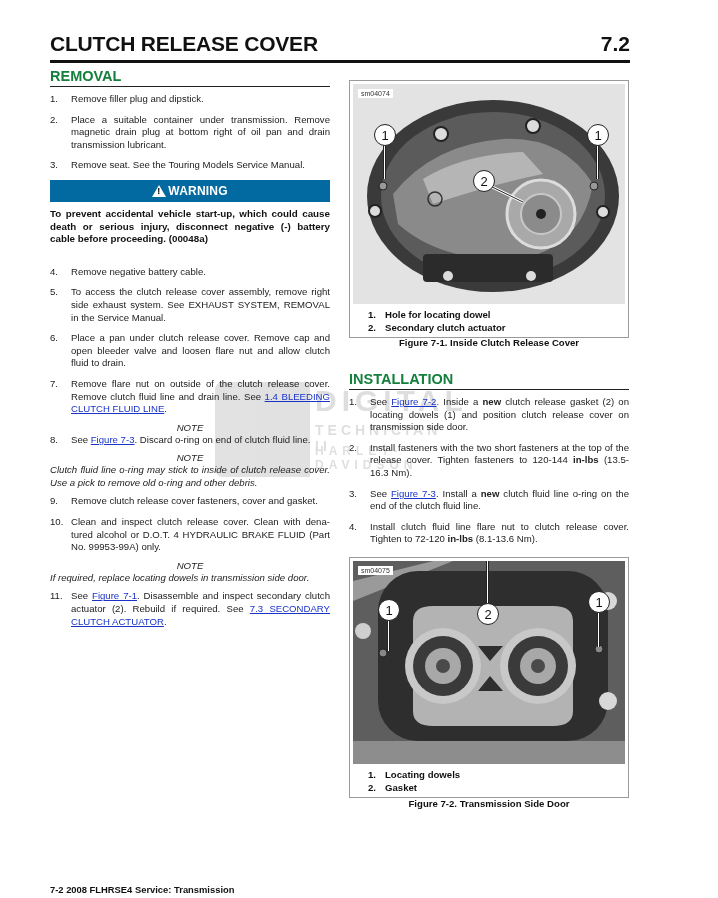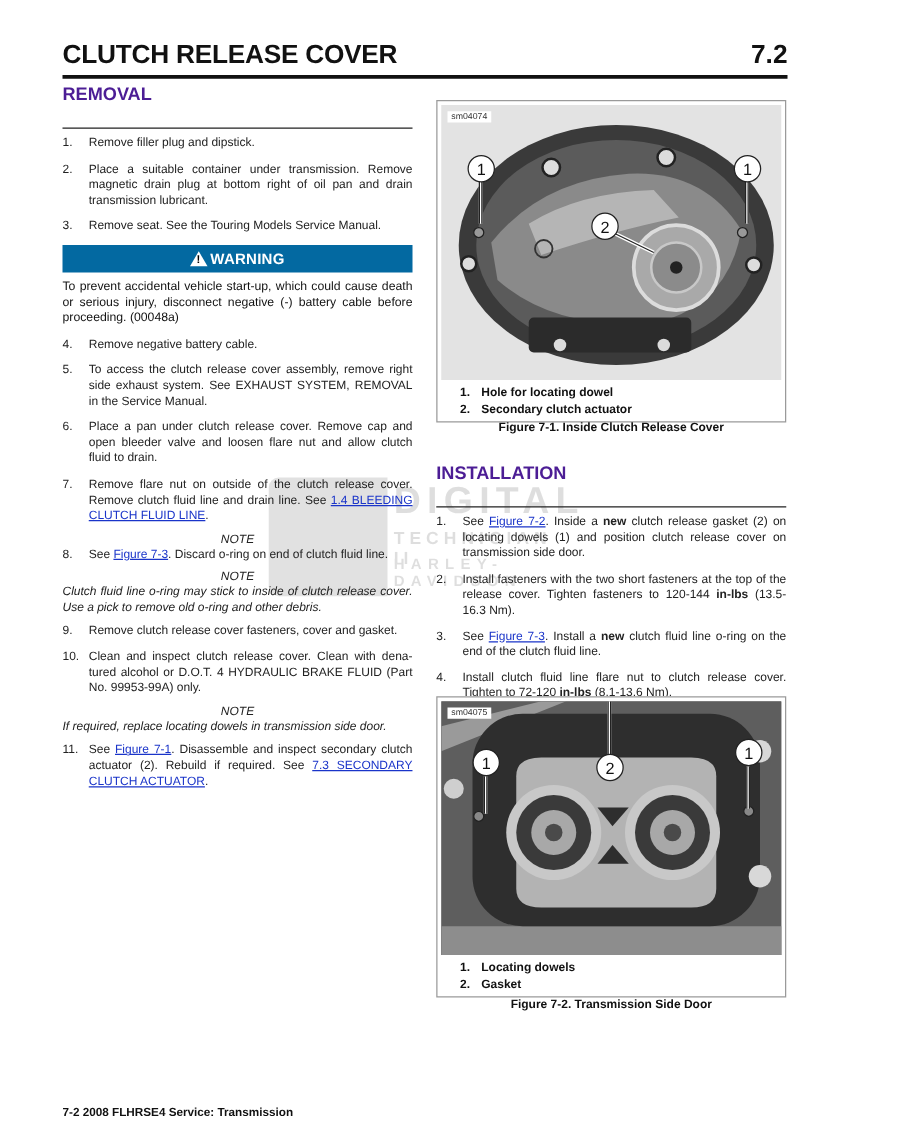--- a/index.html
+++ b/index.html
@@ -5,32 +5,32 @@
   * { box-sizing: border-box; margin: 0; padding: 0; }
   html, body { width: 718px; height: 898px; background: #ffffff; overflow: hidden; }
   body { position: relative; font-family: "Liberation Sans", sans-serif; color: #1a1a1a; }
 
   .page-header { position: absolute; left: 50px; top: 32px; width: 580px; height: 26px; }
   .page-title { position: absolute; left: 0; top: 0; font-size: 21px; font-weight: bold; letter-spacing: -0.2px; color: #111; }
   .section-number { position: absolute; right: 0; top: 0; font-size: 21px; font-weight: bold; color: #111; }
   .header-rule { position: absolute; left: 50px; top: 60px; width: 580px; height: 3px; background: #111; }
 
   .col-left { position: absolute; left: 50px; top: 68px; width: 280px; }
-  .h2 { font-size: 14.5px; font-weight: bold; color: #4c1d95; padding-bottom: 18px; border-bottom: 1px solid #222; margin-bottom: 6px; }
+  .h2 { font-size: 14.5px; font-weight: bold; color: #15803d; padding-bottom: 2px; border-bottom: 1px solid #222; margin-bottom: 6px; }
 
   .step { display: flex; font-size: 9.6px; line-height: 12.6px; margin-bottom: 8px; color: #222; }
   .step .num { width: 21px; flex: none; }
   .step .txt { flex: 1; text-align: justify; }
   .link { color: #1a34c9; text-decoration: underline; cursor: pointer; }
   b { font-weight: bold; }
 
   .warning-bar { background: #0369a1; color: #fff; height: 22px; display: flex; align-items: center; justify-content: center; font-weight: bold; font-size: 12px; margin: 2px 0 6px 0; letter-spacing: 0.2px; }
   .warning-icon { display: inline-block; width: 0; height: 0; border-left: 7px solid transparent; border-right: 7px solid transparent; border-bottom: 12px solid #fff; position: relative; margin-right: 2px; }
   .warning-icon::after { content: "!"; position: absolute; left: -2px; top: 1px; color: #000; font-size: 9px; font-weight: bold; }
-  .warning-text { font-size: 9.8px; font-weight: normal; line-height: 12.6px; text-align: justify; margin-bottom: 8px; color: #111; }
+  .warning-text { font-size: 9.8px; font-weight: bold; line-height: 12.6px; text-align: justify; margin-bottom: 20px; color: #111; }
 
   .note-title { font-size: 9.6px; font-style: italic; text-align: center; color: #222; margin-top: -2px; line-height: 12px; }
   .note-text { font-size: 9.6px; font-style: italic; line-height: 12.6px; text-align: justify; margin-bottom: 6px; color: #222; }
 
   .figure { position: absolute; left: 349px; width: 280px; border: 1px solid #9a9a9a; background: #fff; }
   .fig-photo { position: relative; margin: 3px; background: #e3e3e3; overflow: hidden; }
   .fig-id { position: absolute; left: 5px; top: 5px; background: #fff; font-size: 7px; padding: 1px 3px; color: #333; z-index: 3; }
   .callout { position: absolute; width: 22px; height: 22px; border-radius: 50%; background: #fff; border: 1.5px solid #222; font-size: 13px; display: flex; align-items: center; justify-content: center; z-index: 3; color: #111; }
   .leader { position: absolute; background: #fff; border-left: 1px solid #222; border-right: 1px solid #222; width: 3px; z-index: 2; }
   .legend { padding: 2px 0 3px 18px; }

